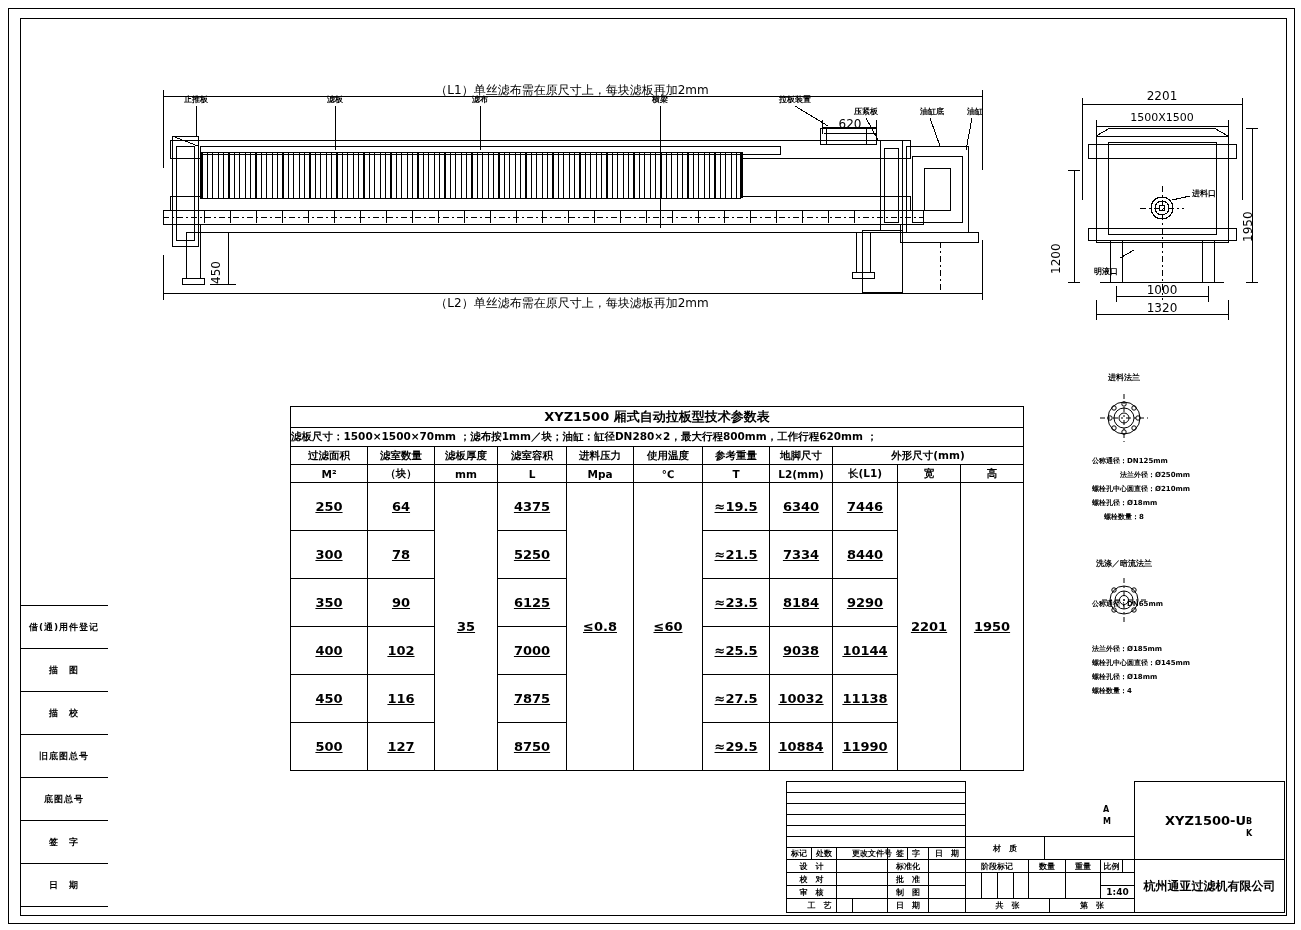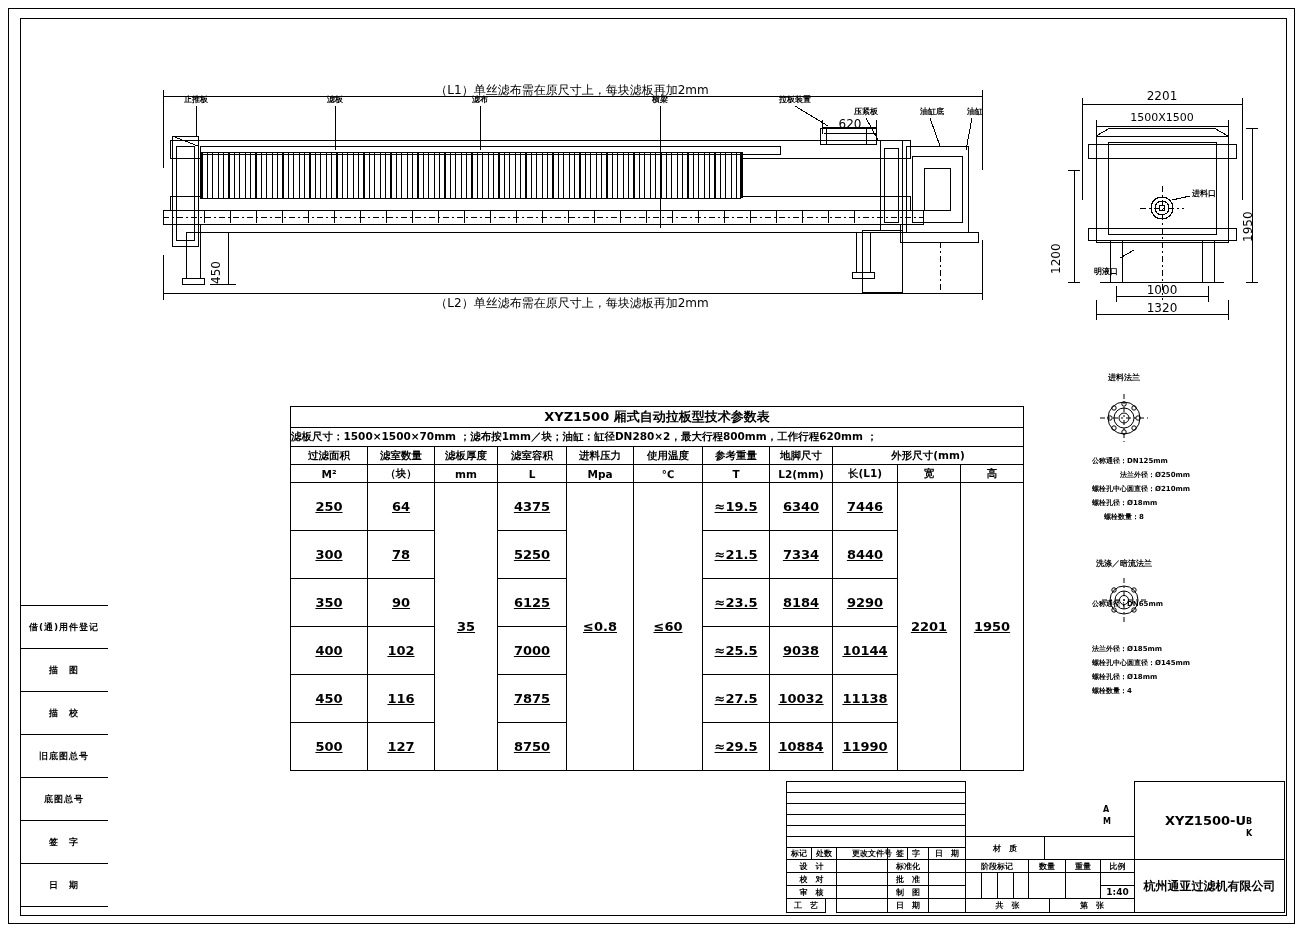--- a/index.html
+++ b/index.html
@@ -477,33 +477,33 @@
     <div class="cell" style="left:0;top:91px;width:51px;height:14px;">校　对</div>
     <div class="cell" style="left:50px;top:91px;width:52px;height:14px;"></div>
     <div class="cell" style="left:101px;top:91px;width:42px;height:14px;">批　准</div>
     <div class="cell" style="left:142px;top:91px;width:38px;height:14px;"></div>
 
     <div class="cell" style="left:0;top:104px;width:51px;height:14px;">审　核</div>
     <div class="cell" style="left:50px;top:104px;width:52px;height:14px;"></div>
     <div class="cell" style="left:101px;top:104px;width:42px;height:14px;">制　图</div>
     <div class="cell" style="left:142px;top:104px;width:38px;height:14px;"></div>
 
-    <div class="cell" style="left:0;top:117px;width:40px;height:15px;">工　艺</div>
+    <div class="cell" style="left:0;top:117px;width:67px;height:15px;">工　艺</div>
     <div class="cell" style="left:50px;top:117px;width:52px;height:15px;"></div>
     <div class="cell" style="left:101px;top:117px;width:42px;height:15px;">日　期</div>
     <div class="cell" style="left:142px;top:117px;width:38px;height:15px;"></div>
 
 
     <div class="cell" style="left:179px;top:55px;width:80px;height:24px;">材　质</div>
     <div class="cell" style="left:258px;top:55px;width:91px;height:24px;"></div>
 
     <div class="cell" style="left:179px;top:78px;width:64px;height:14px;">阶段标记</div>
     <div class="cell" style="left:242px;top:78px;width:38px;height:14px;">数量</div>
     <div class="cell" style="left:279px;top:78px;width:36px;height:14px;">重量</div>
-    <div class="cell" style="left:314px;top:78px;width:35px;height:14px;">比例</div>
+    <div class="cell" style="left:314px;top:78px;width:23px;height:14px;">比例</div>
 
     <div class="cell" style="left:179px;top:91px;width:17px;height:27px;"></div>
     <div class="cell" style="left:195px;top:91px;width:17px;height:27px;"></div>
     <div class="cell" style="left:211px;top:91px;width:17px;height:27px;"></div>
     <div class="cell" style="left:227px;top:91px;width:16px;height:27px;"></div>
     <div class="cell" style="left:242px;top:91px;width:38px;height:27px;"></div>
     <div class="cell" style="left:279px;top:91px;width:36px;height:27px;"></div>
     <div class="cell" style="left:314px;top:91px;width:35px;height:14px;"></div>
     <div class="cell" style="left:314px;top:104px;width:35px;height:14px;font-size:9px;">1:40</div>
 

